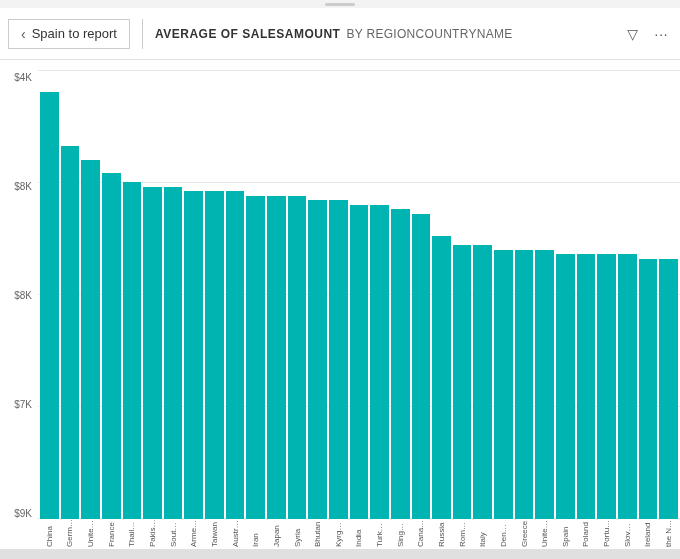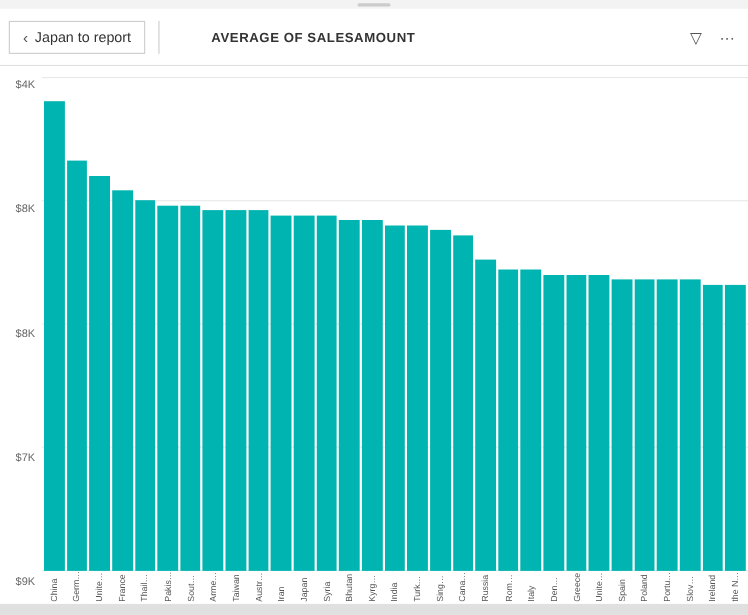--- a/index.html
+++ b/index.html
@@ -58,21 +58,20 @@
       height: 30px;
       background: #ccc;
       margin: 0 12px;
     }
     .chart-title {
       font-size: 12px;
       color: #333;
       display: flex;
       gap: 6px;
       align-items: baseline;
-      margin-left: 35px;
     }
     .chart-title-main {
       font-weight: 700;
       font-size: 12px;
       letter-spacing: 0.5px;
       color: #333;
     }
     .chart-title-sub {
       font-weight: 400;
       font-size: 12px;
@@ -100,21 +99,21 @@
       flex-direction: row;
       padding: 10px 0 0 0;
       position: relative;
       overflow: hidden;
     }
     .y-axis {
       width: 38px;
       display: flex;
       flex-direction: column;
       justify-content: space-between;
-      padding: 2px 6px 14px 4px;
+      padding: 2px 6px 30px 4px;
       align-items: flex-end;
       text-align: center;
     }
     .y-label {
       font-size: 10px;
       color: #666;
     }
     .chart-inner {
       flex: 1;
       display: flex;
@@ -205,25 +204,26 @@
 
 <div class="container">
 
   <div class="top-bar">
     <div class="top-bar-handle"></div>
   </div>
 
   <div class="header">
     <button class="back-btn">
       <span class="back-arrow">‹</span>
-      <span>Japan to report</span>
+      <span>Spain to report</span>
     </button>
     <div class="header-divider"></div>
     <div class="chart-title">
       <span class="chart-title-main">AVERAGE OF SALESAMOUNT</span>
+      <span class="chart-title-sub">BY REGIONCOUNTRYNAME</span>
     </div>
     <div class="header-icons">
       <span class="header-icon">▽</span>
       <span class="header-icon">···</span>
     </div>
   </div>
 
   <div class="chart-area">
     <div class="y-axis" id="y-axis-container">
     <div class="y-label">$4K</div>

